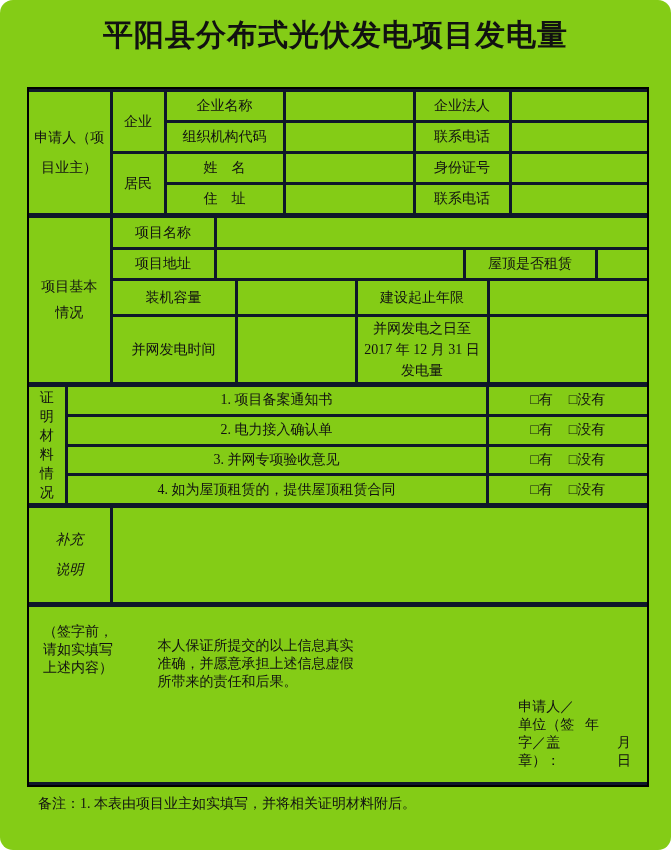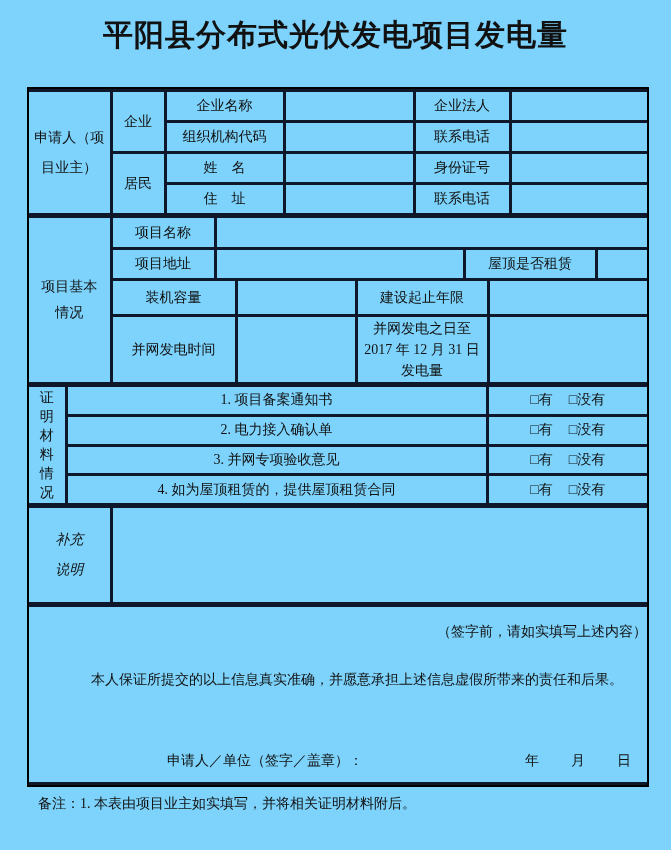--- a/index.html
+++ b/index.html
@@ -1,39 +1,39 @@
 <!DOCTYPE html>
 <html><head>
 <meta charset="utf-8">
 <style>
   * { margin:0; padding:0; box-sizing:border-box; }
   html,body { background:#fff; }
   .page {
-    width:671px; height:850px; background:#7dd3fc; color:#111;
+    width:671px; height:850px; background:#84cc16; color:#111;
     font-family:"Liberation Serif","DejaVu Serif",serif;
-    font-size:14px; position:relative; overflow:hidden;
+    font-size:14px; position:relative; overflow:hidden;border-radius:13px;
   }
   .title { text-align:center; padding-top:16px; font-size:30px; font-weight:700;
            line-height:37px; letter-spacing:1px; }
   .tbl-wrap { width:622px; margin:34px 0 0 27px; border:2px solid #000; }
   table.tbl { width:100%; border-collapse:collapse; table-layout:fixed; }
   table.tbl + table.tbl { margin-top:-1px; }
   .tbl td { border:3px solid #0f172a; text-align:center; vertical-align:middle;
             overflow:hidden; padding:1px 2px; }
   .tbl tr td:first-child { border-left:0; }
   .tbl tr td:last-child { border-right:0; }
   .app-label  { width:74px; margin:8px auto; line-height:30px; }
   .proj-label { width:62px; margin:0 auto; line-height:26px; }
   .sup-label  { width:32px; margin:16px auto; line-height:30px;font-style:italic; }
   .vlabel { width:16px; margin:0 auto; word-break:break-all; line-height:19px; }
   .gen { white-space:pre-line; line-height:21px; }
   .left  { text-align:left; padding-left:10px; }
   .opts  { text-align:left; padding-left:12px; }
   .opt2  { margin-left:16px; }
-  .sign-box { height:175px; display:flex; flex-direction:column; text-align:right; }
+  .sign-box { height:175px; display:flex; flex-direction:row; text-align:left; }
   .pre-note { padding:16px 0 0 14px; }
   .declaration { margin-top:30px; padding:0 24px 0 36px; }
   .sign-row { margin-top:auto; display:flex; justify-content:space-between;
               align-items:flex-end; padding:0 16px 12px 138px; }
   .date-group span + span { margin-left:32px; }
   .notes { margin:6px 0 0 38px; line-height:21px; }
   .note-line2 { padding-left:42px; }
 </style>
 </head>
 <body>

